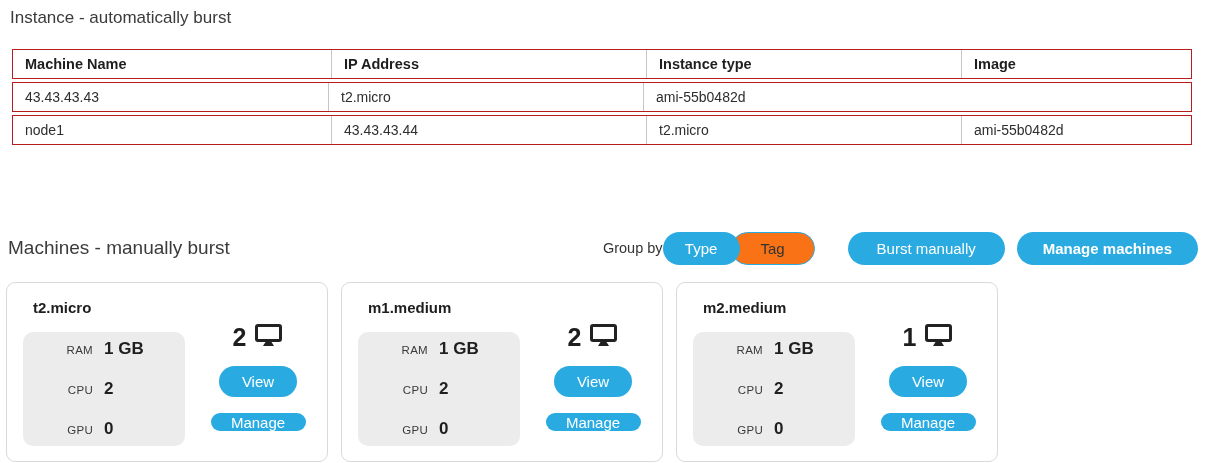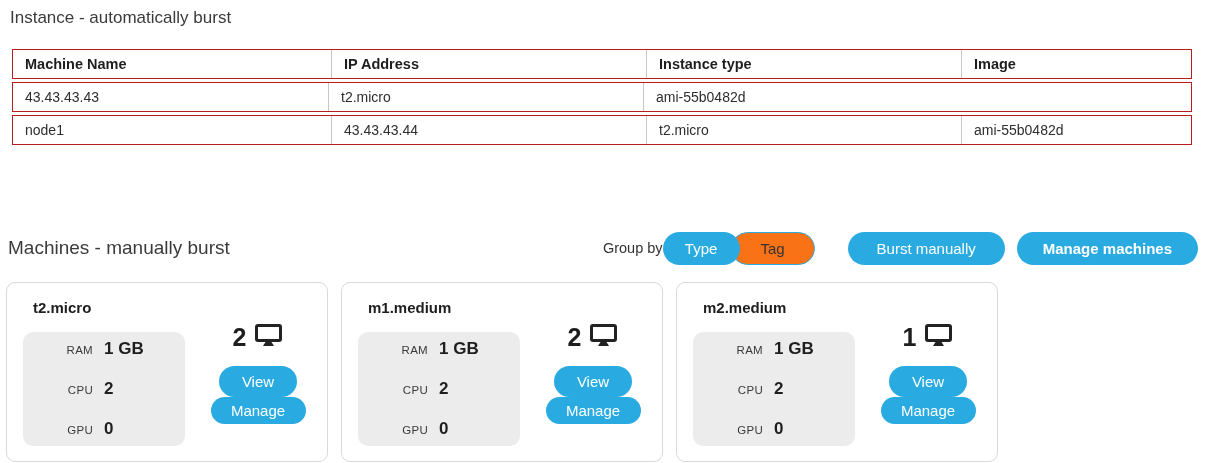--- a/index.html
+++ b/index.html
@@ -98,21 +98,21 @@
   .spec-label { width: 70px; text-align: right; font-size: 11.5px; color: #3a3a3a; letter-spacing: .3px; }
   .spec-value { margin-left: 11px; font-size: 17px; font-weight: 700; color: #1e1e1e; }
 
   .right-col {
     display: flex; flex-direction: column; align-items: center;
     width: 112px; margin-left: 17px; margin-top: 2px;
   }
   .count-row { display: flex; align-items: center; gap: 9px; height: 30px; }
   .count { font-size: 25px; font-weight: 700; color: #1e1e1e; line-height: 1; }
   .view-btn { margin-top: 14px; width: 78px; height: 31px; }
-  .manage-btn { margin-top: 0; width: 95px; height: 27px; }
+  .manage-btn { margin-top: 16px; width: 95px; height: 18px; }
 </style>
 </head>
 <body>
 
 <div class="page">
 
   <section>
     <h2 class="auto-title">Instance - automatically burst</h2>
 
     <div class="machines-table">

